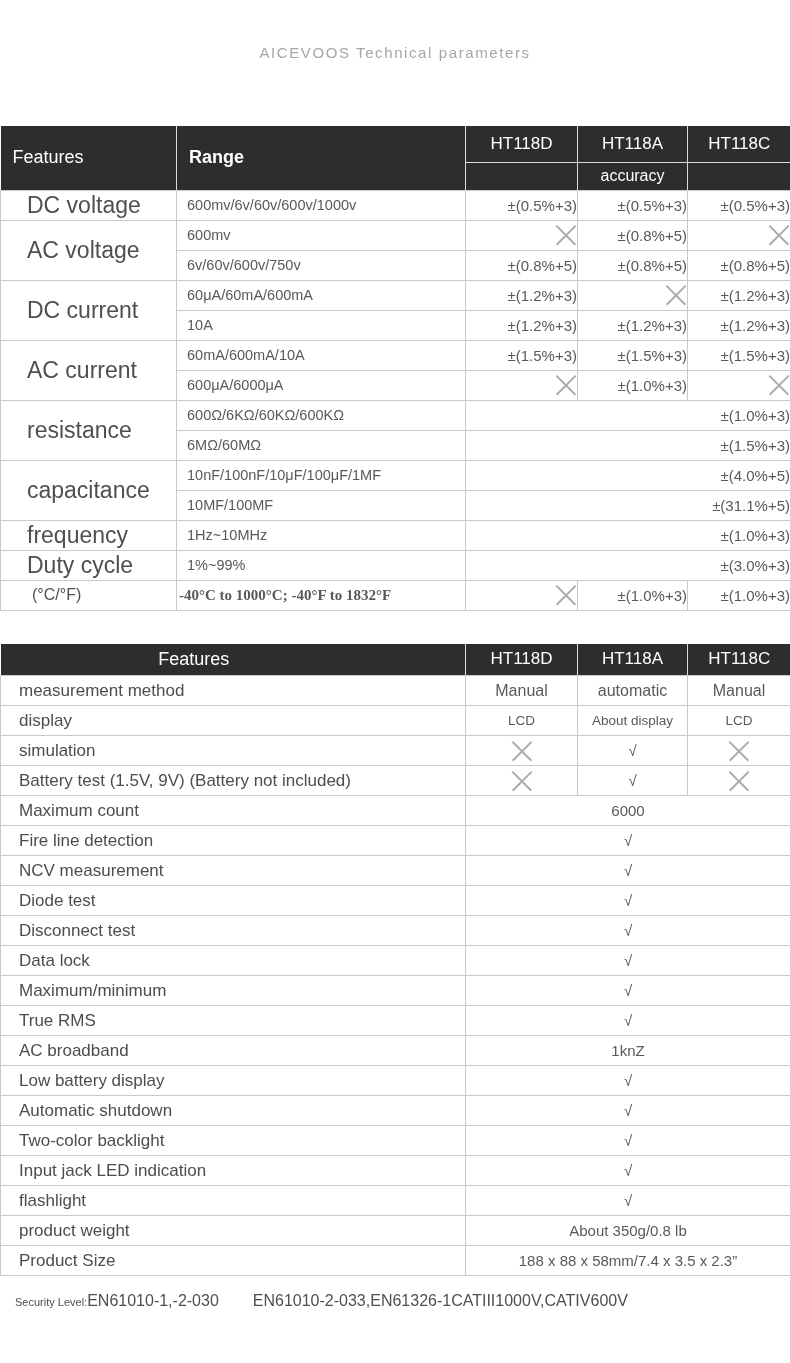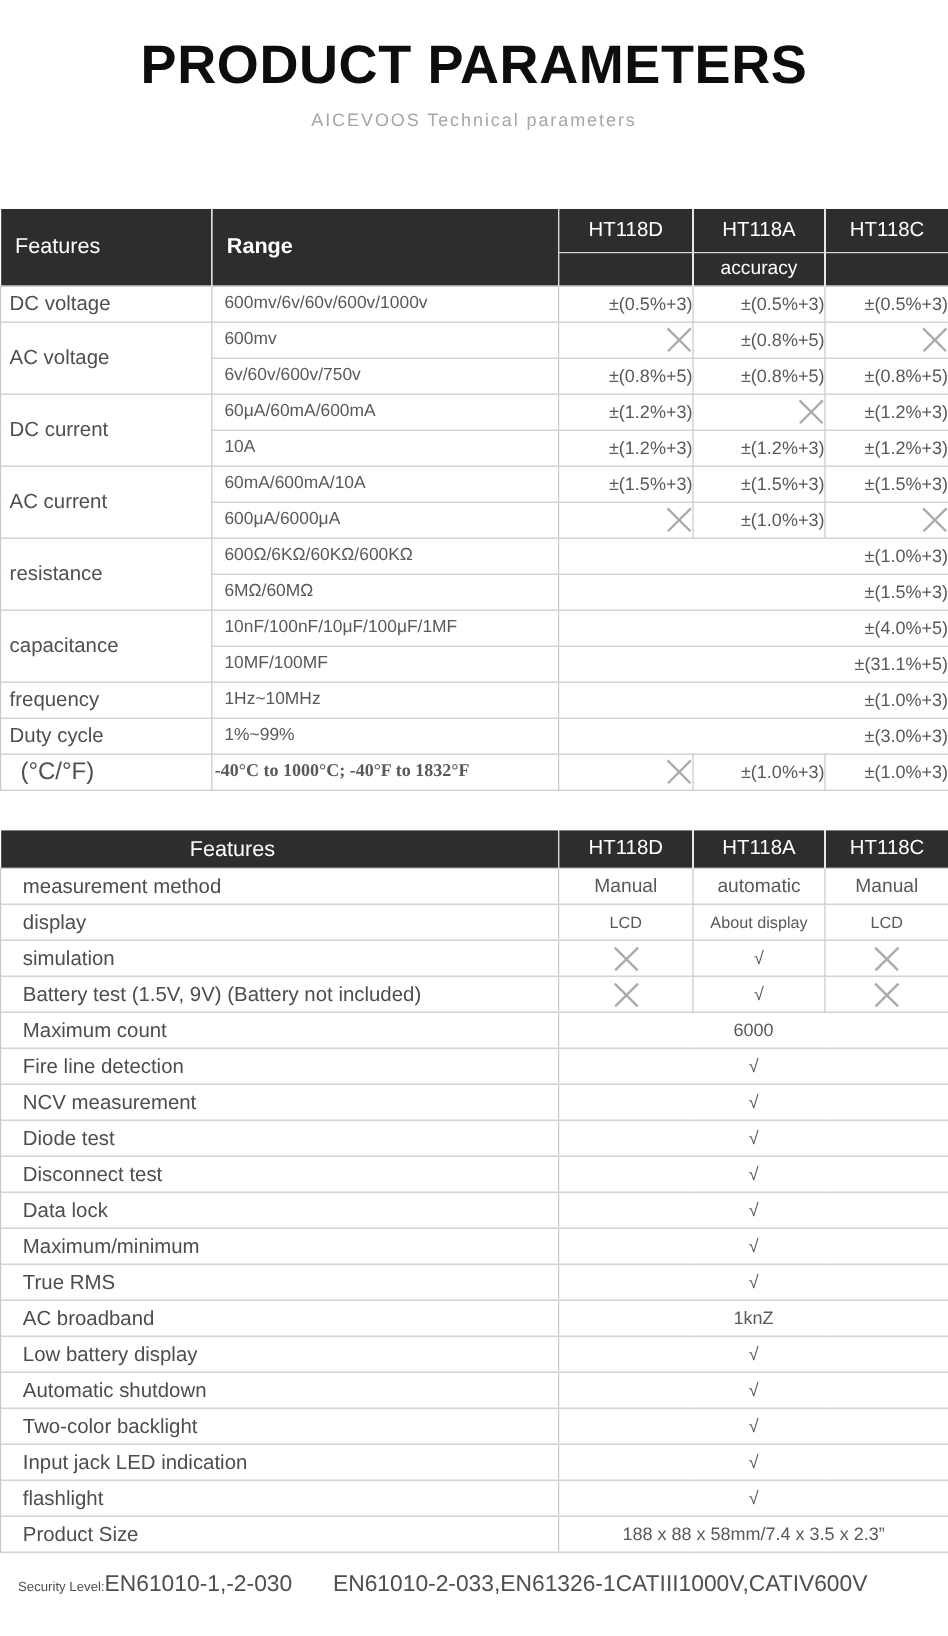--- a/index.html
+++ b/index.html
@@ -27,22 +27,22 @@
   .t1{margin-top:65px;}
   .t1 th{background:var(--header-bg);color:#fff;font-weight:normal;}
   .t1 .feat-h,.t1 .range-h{text-align:left;padding-left:12px;font-size:18px;}
   .t1 .range-h{border-left:1px solid #d9d9d9;font-weight:bold;}
   .t1 tr.h1{height:36px;}
   .t1 tr.h2{height:28px;}
   .t1 .model{font-size:17px;border-left:1px solid #d9d9d9;border-bottom:1px solid #d9d9d9;}
   .t1 .acc-cell{font-size:16px;border-left:1px solid #d9d9d9;}
   .t1 tbody tr{height:30px;}
   .t1 tbody td{border:1px solid var(--border);color:var(--body-text);}
-  .t1 .feat{font-size:17px;color:#4f4f4f;text-align:left;padding-left:7px;}
-  .t1 .feat.temp{font-size:20px;padding-left:16px;}
+  .t1 .feat{font-size:23px;color:#4f4f4f;text-align:left;padding-left:26px;}
+  .t1 .feat.temp{font-size:16px;padding-left:31px;}
   .t1 .range{font-size:14.5px;text-align:left;padding-left:10px;}
   .t1 .range.serif{font-family:"Liberation Serif","DejaVu Serif",serif;font-weight:bold;font-size:15px;padding-left:2px;}
   .t1 .val{font-size:15px;text-align:right;}
 
   
   .t2{margin-top:33px;}
   .t2 thead tr{height:32px;}
   .t2 th{background:var(--header-bg);color:#fff;font-weight:normal;font-size:17px;}
   .t2 .t2-feat-h{text-align:center;padding-right:78px;font-size:18px;}
   .t2 .model{border-left:1px solid #d9d9d9;}
@@ -58,29 +58,28 @@
   
   .xmark{display:inline-block;position:relative;width:22px;height:20px;vertical-align:middle;}
   .xmark::before,.xmark::after{content:"";position:absolute;left:50%;top:50%;width:27px;height:1.5px;background:#ababab;}
   .xmark::before{transform:translate(-50%,-50%) rotate(45deg);}
   .xmark::after{transform:translate(-50%,-50%) rotate(-45deg);}
   .check{font-size:17px;color:#767676;}
 
   
   .footer{margin-top:16px;padding-left:15px;color:#4f4f4f;white-space:nowrap;}
   .sec-label{font-size:11px;}
-  .sec-val{font-size:19px;}
+  .sec-val{font-size:16px;}
   .sec-val.first{margin-right:34px;}
 </style>
 </head>
 <body>
 
 <div class="page">
 
-  <div class="page-title">PRODUCT PARAMETERS</div>
   <div class="page-subtitle">AICEVOOS Technical parameters</div>
 
   <table class="t1">
     <colgroup>
         <col style="width:176px">
         <col style="width:289px">
         <col style="width:112px">
         <col style="width:110px">
         <col style="width:103px">
       </colgroup>
@@ -273,20 +272,24 @@
       </tr>
       <tr>
         <td class="lbl">Input jack LED indication</td>
         <td class="sval check" colspan="3">√</td>
       </tr>
       <tr>
         <td class="lbl">flashlight</td>
         <td class="sval check" colspan="3">√</td>
       </tr>
       <tr>
+        <td class="lbl">product weight</td>
+        <td class="sval" colspan="3">About 350g/0.8 lb</td>
+      </tr>
+      <tr>
         <td class="lbl">Product Size</td>
         <td class="sval" colspan="3">188 x 88 x 58mm/7.4 x 3.5 x 2.3”</td>
       </tr>
     </tbody>
   </table>
 
   <div class="footer">
     <span class="sec-label">Security Level:</span><span class="sec-val first">EN61010-1,-2-030</span><span class="sec-val">EN61010-2-033,EN61326-1CATIII1000V,CATIV600V</span>
   </div>
 

